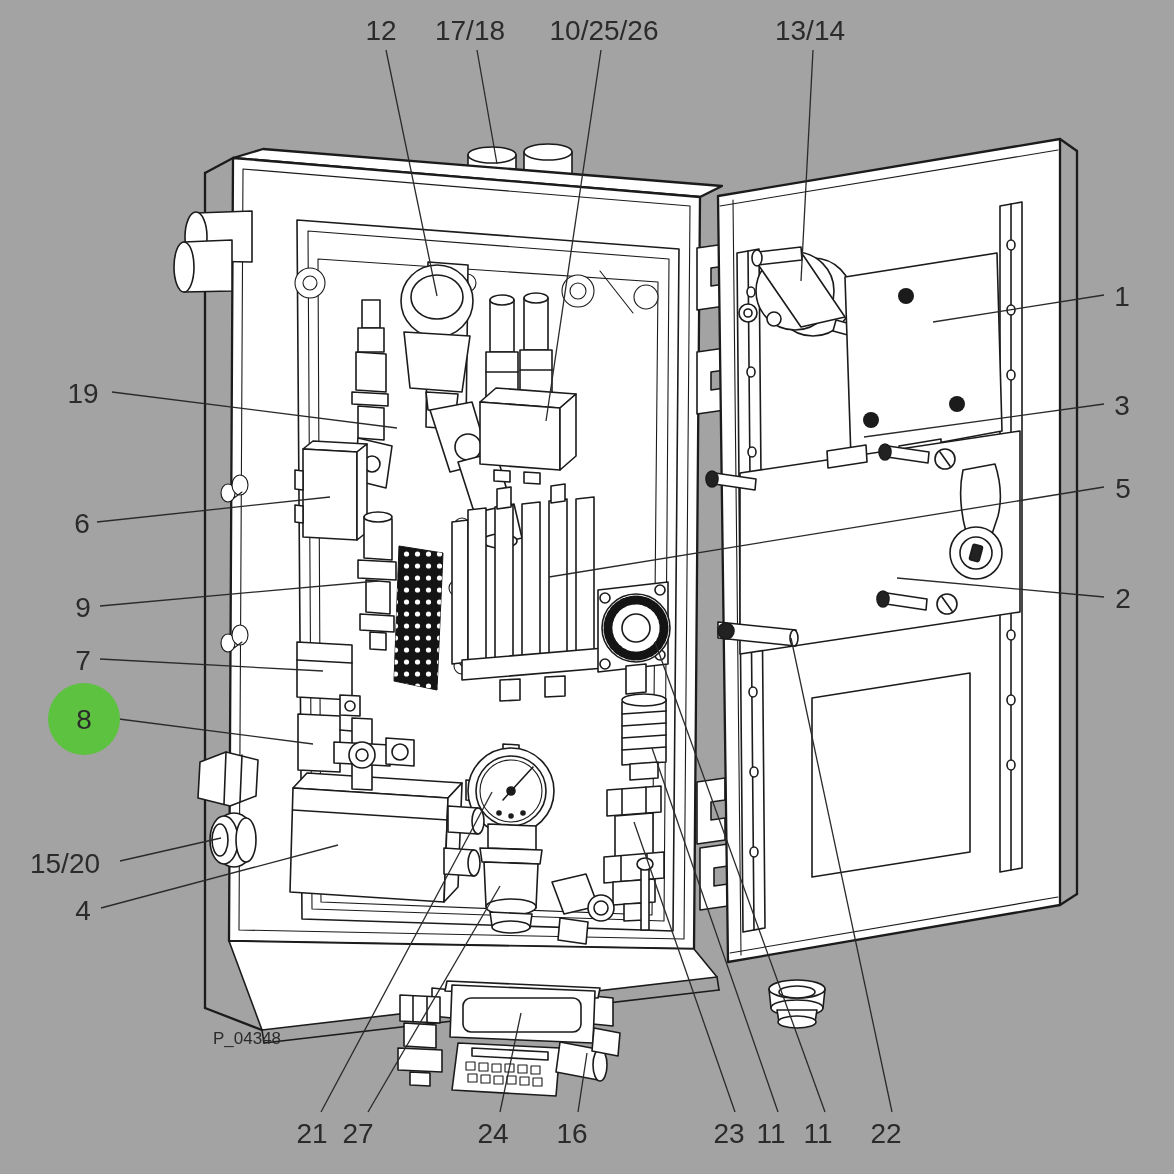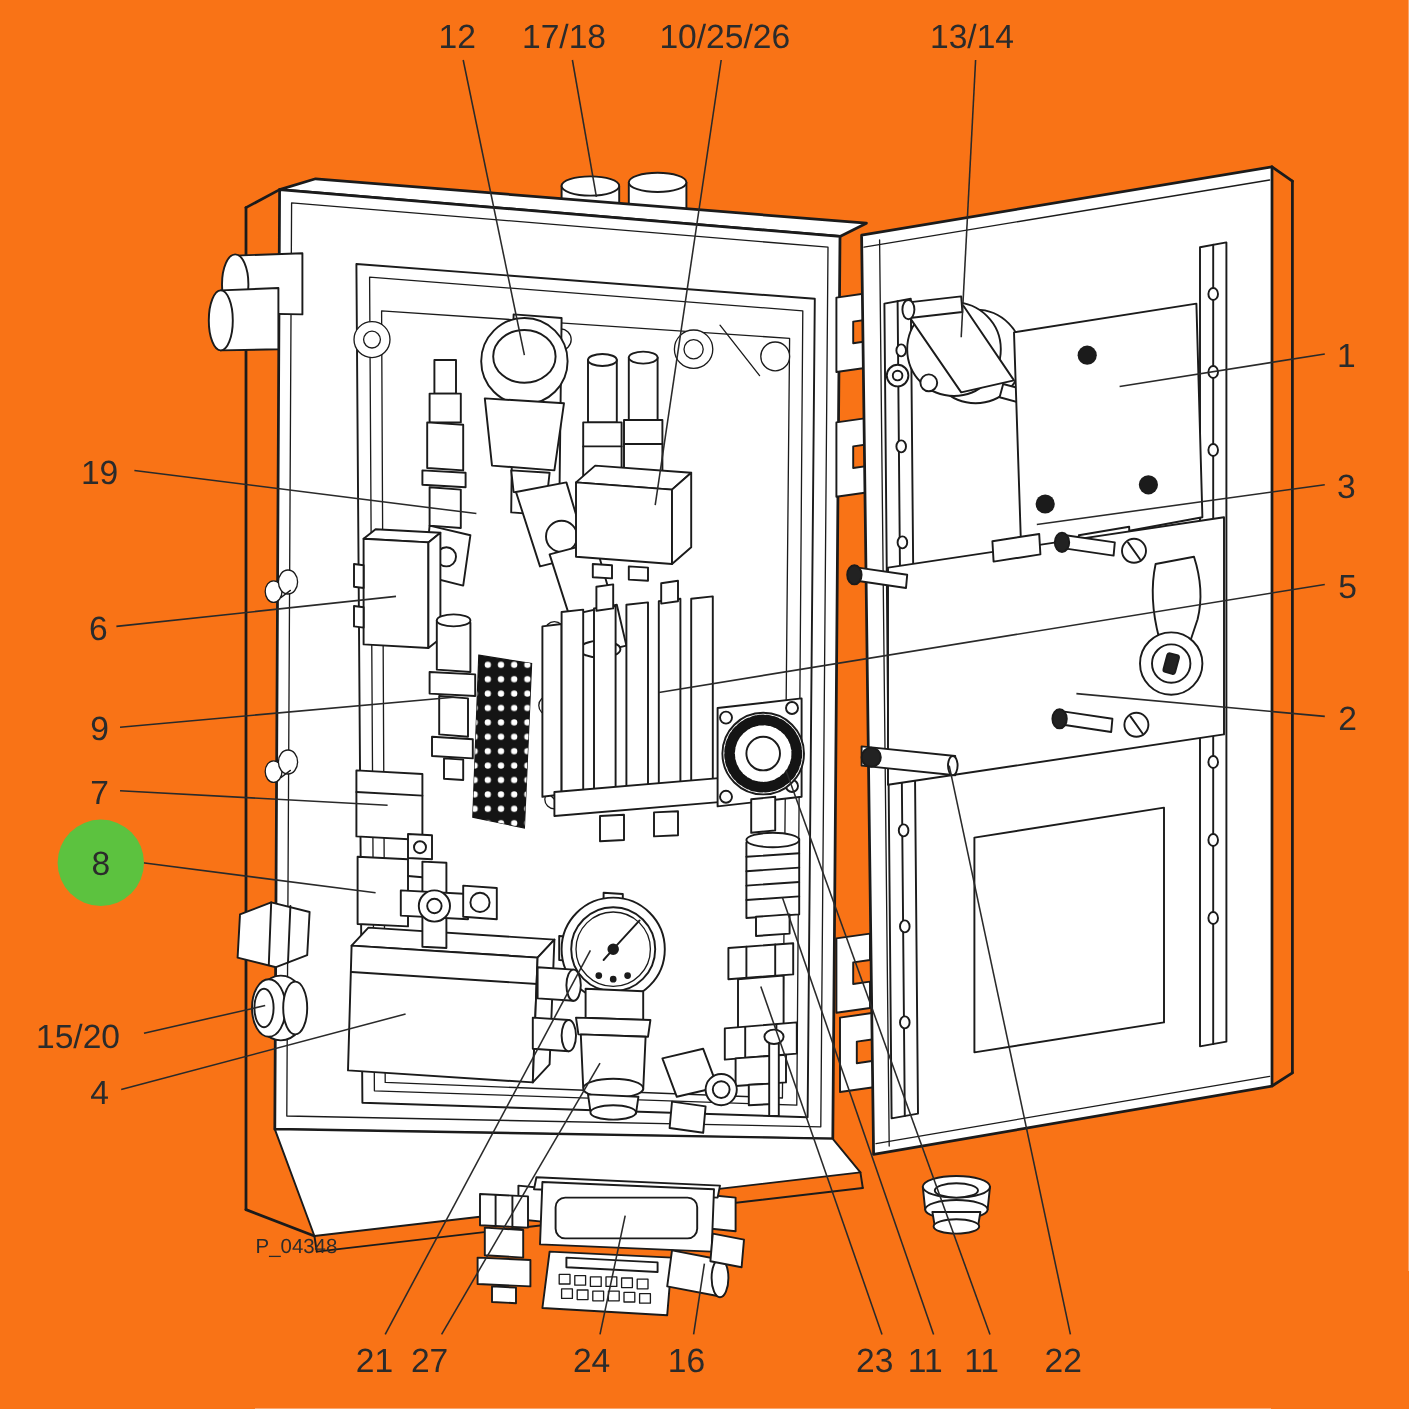--- a/index.html
+++ b/index.html
@@ -1,16 +1,16 @@
 <!DOCTYPE html>
 <html><head>
 <meta charset="utf-8">
 <style>
   html,body{margin:0;padding:0;background:#ffffff;}
-  .page{position:relative;width:1174px;height:1174px;background:#f97316;overflow:hidden;
+  .page{position:relative;width:1174px;height:1174px;background:#a3a3a3;overflow:hidden;
         font-family:"Liberation Sans",sans-serif;}
   svg{display:block}
   text.callout{font-family:"Liberation Sans",sans-serif;font-size:28px;fill:#2b2b2b;}
   text.figcode{font-family:"Liberation Sans",sans-serif;font-size:17px;fill:#2b2b2b;}
   .art{stroke:#1b1b1b;stroke-width:1.6;fill:none;stroke-linejoin:round;stroke-linecap:round;}
   .thin{stroke-width:1.1;}
   .heavy{stroke-width:2.3;}
   .wfill{fill:#ffffff;}
   .dark{fill:#1b1b1b;stroke:none;}
   .leader{stroke:#2a2a2a;stroke-width:1.3;fill:none;}

